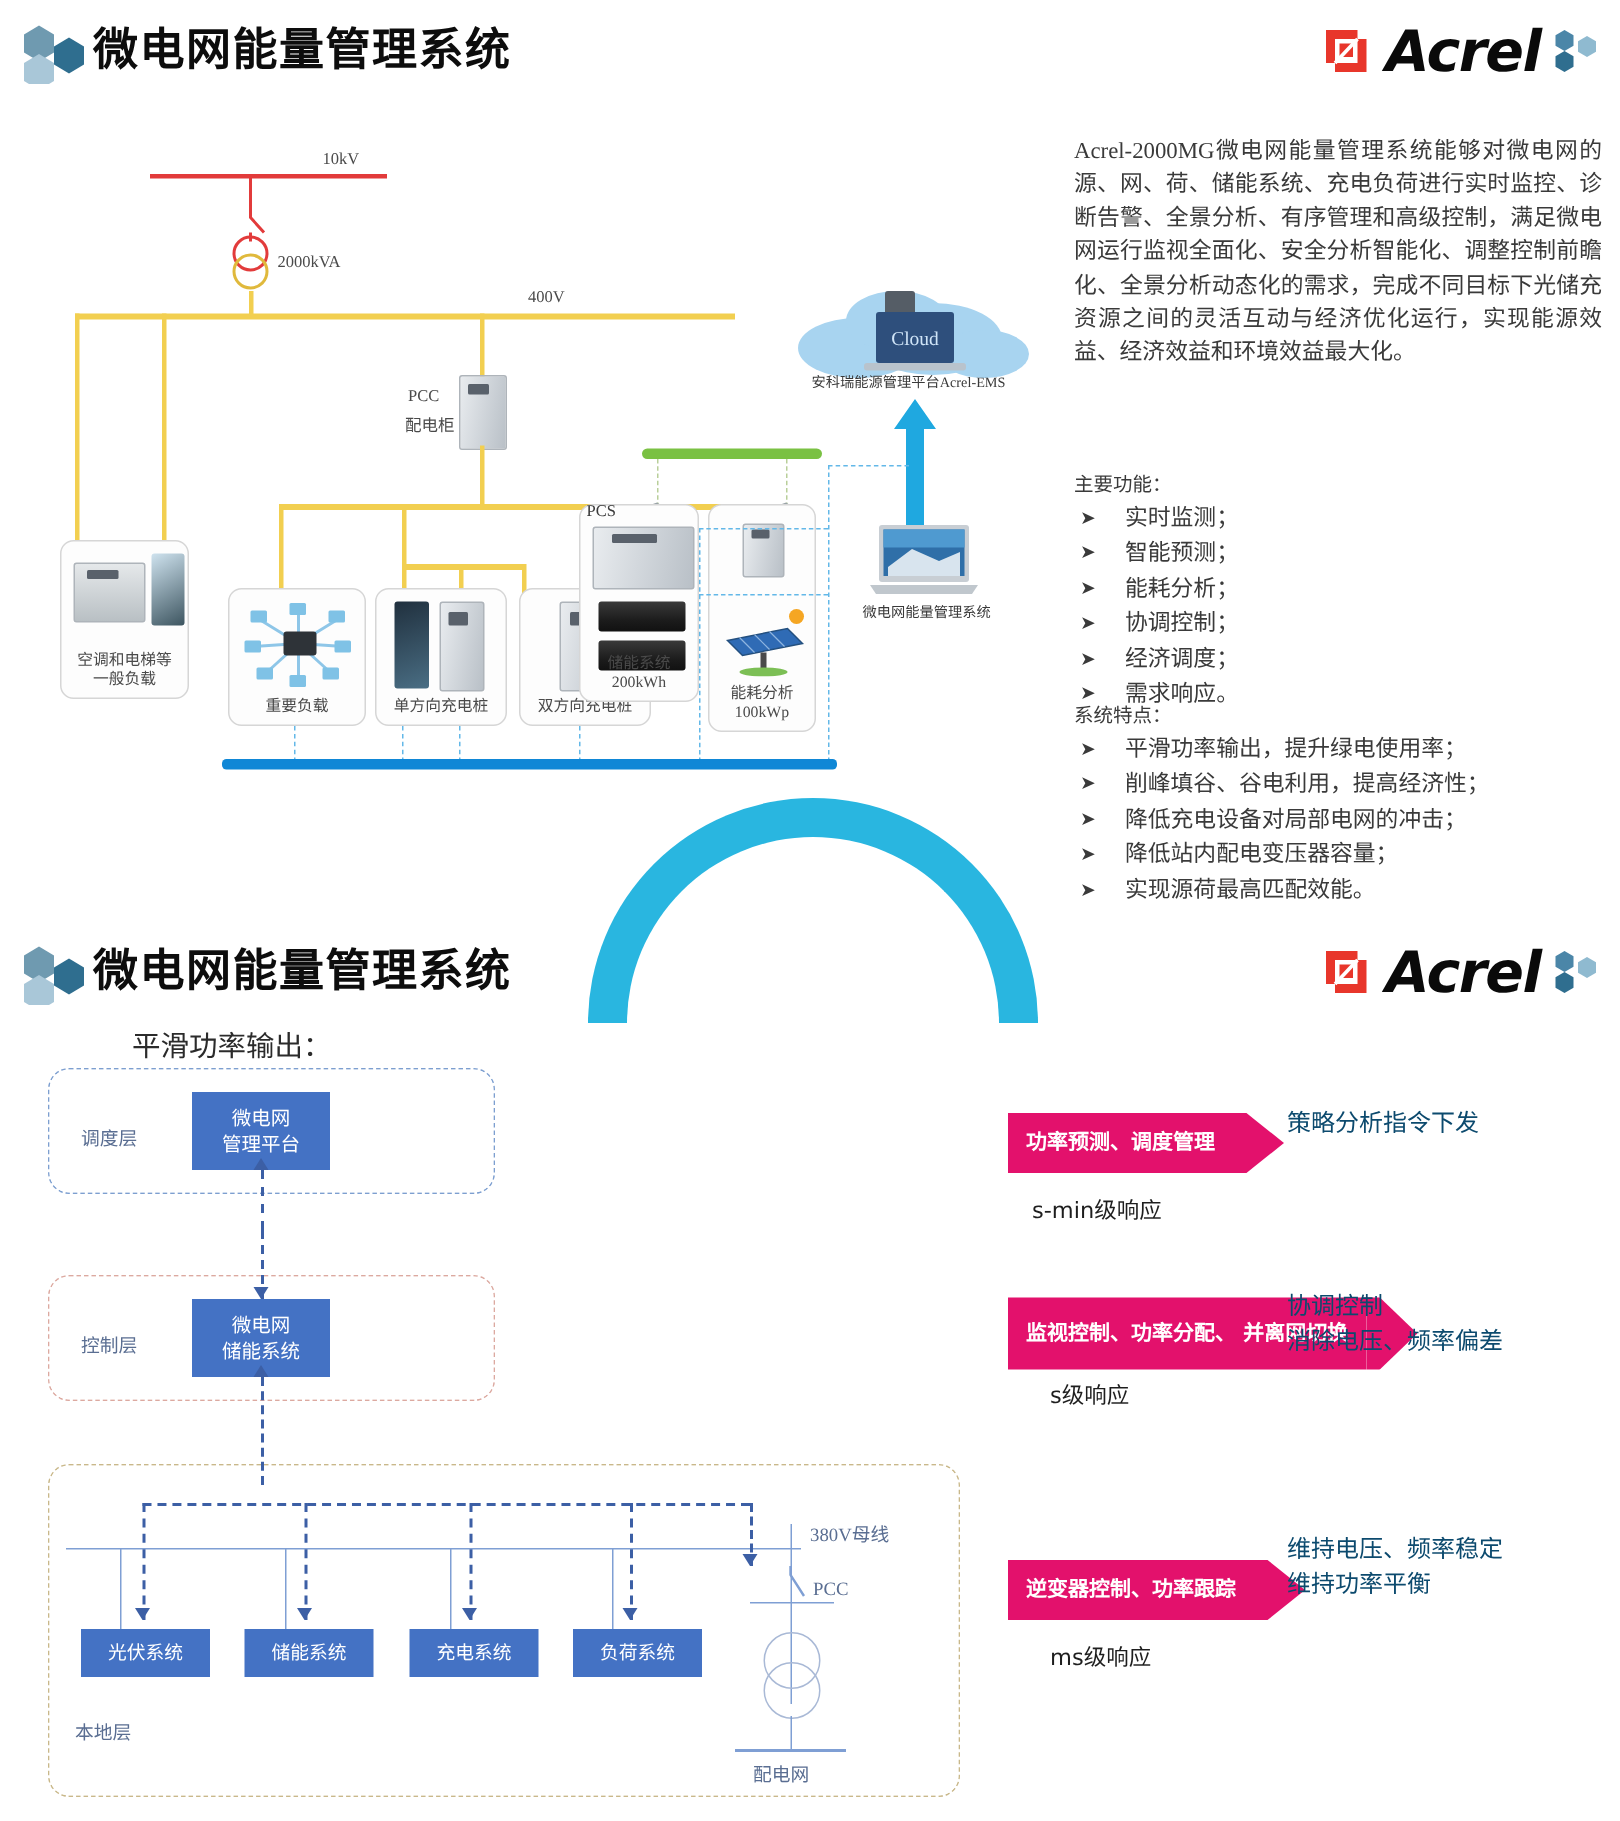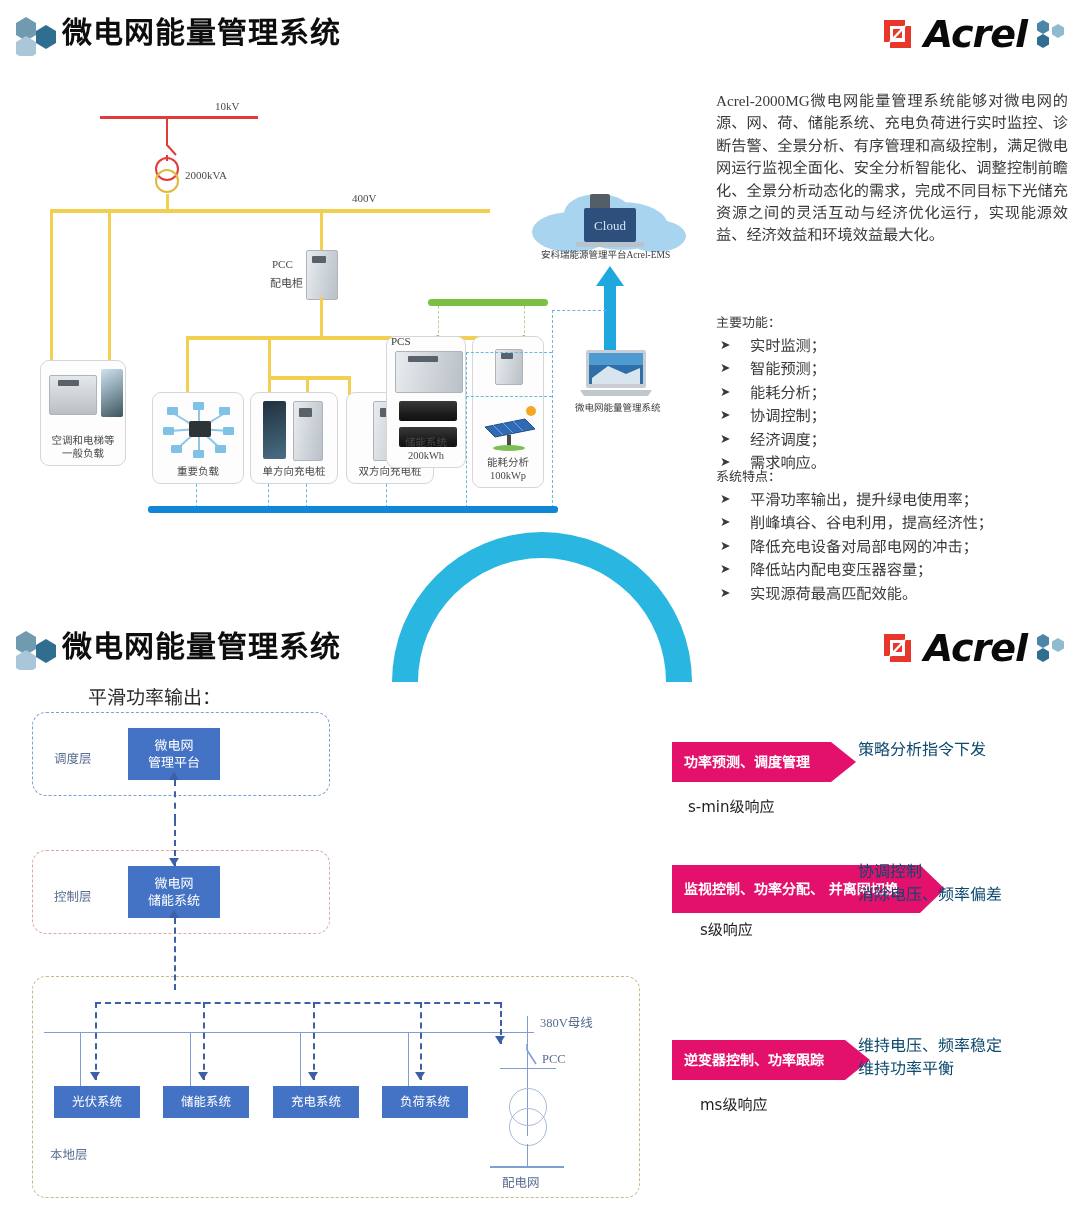--- a/index.html
+++ b/index.html
@@ -501,18 +501,18 @@
       <div class="head"></div>
     </div>
     <div class="bannertext" style="left:858px;top:200px;">协调控制
 消除电压、频率偏差</div>
     <div class="resp" style="left:700px;top:258px;">s级响应</div>
 
     <div class="banner" style="left:672px;top:380px;">
       <div class="body">逆变器控制、功率跟踪</div>
       <div class="head"></div>
     </div>
-    <div class="bannertext" style="left:858px;top:374px;">维持电压、频率稳定
+    <div class="bannertext" style="left:858px;top:362px;">维持电压、频率稳定
 维持功率平衡</div>
     <div class="resp" style="left:700px;top:433px;">ms级响应</div>
   </div>
 
 </div>
 
 </body></html>

